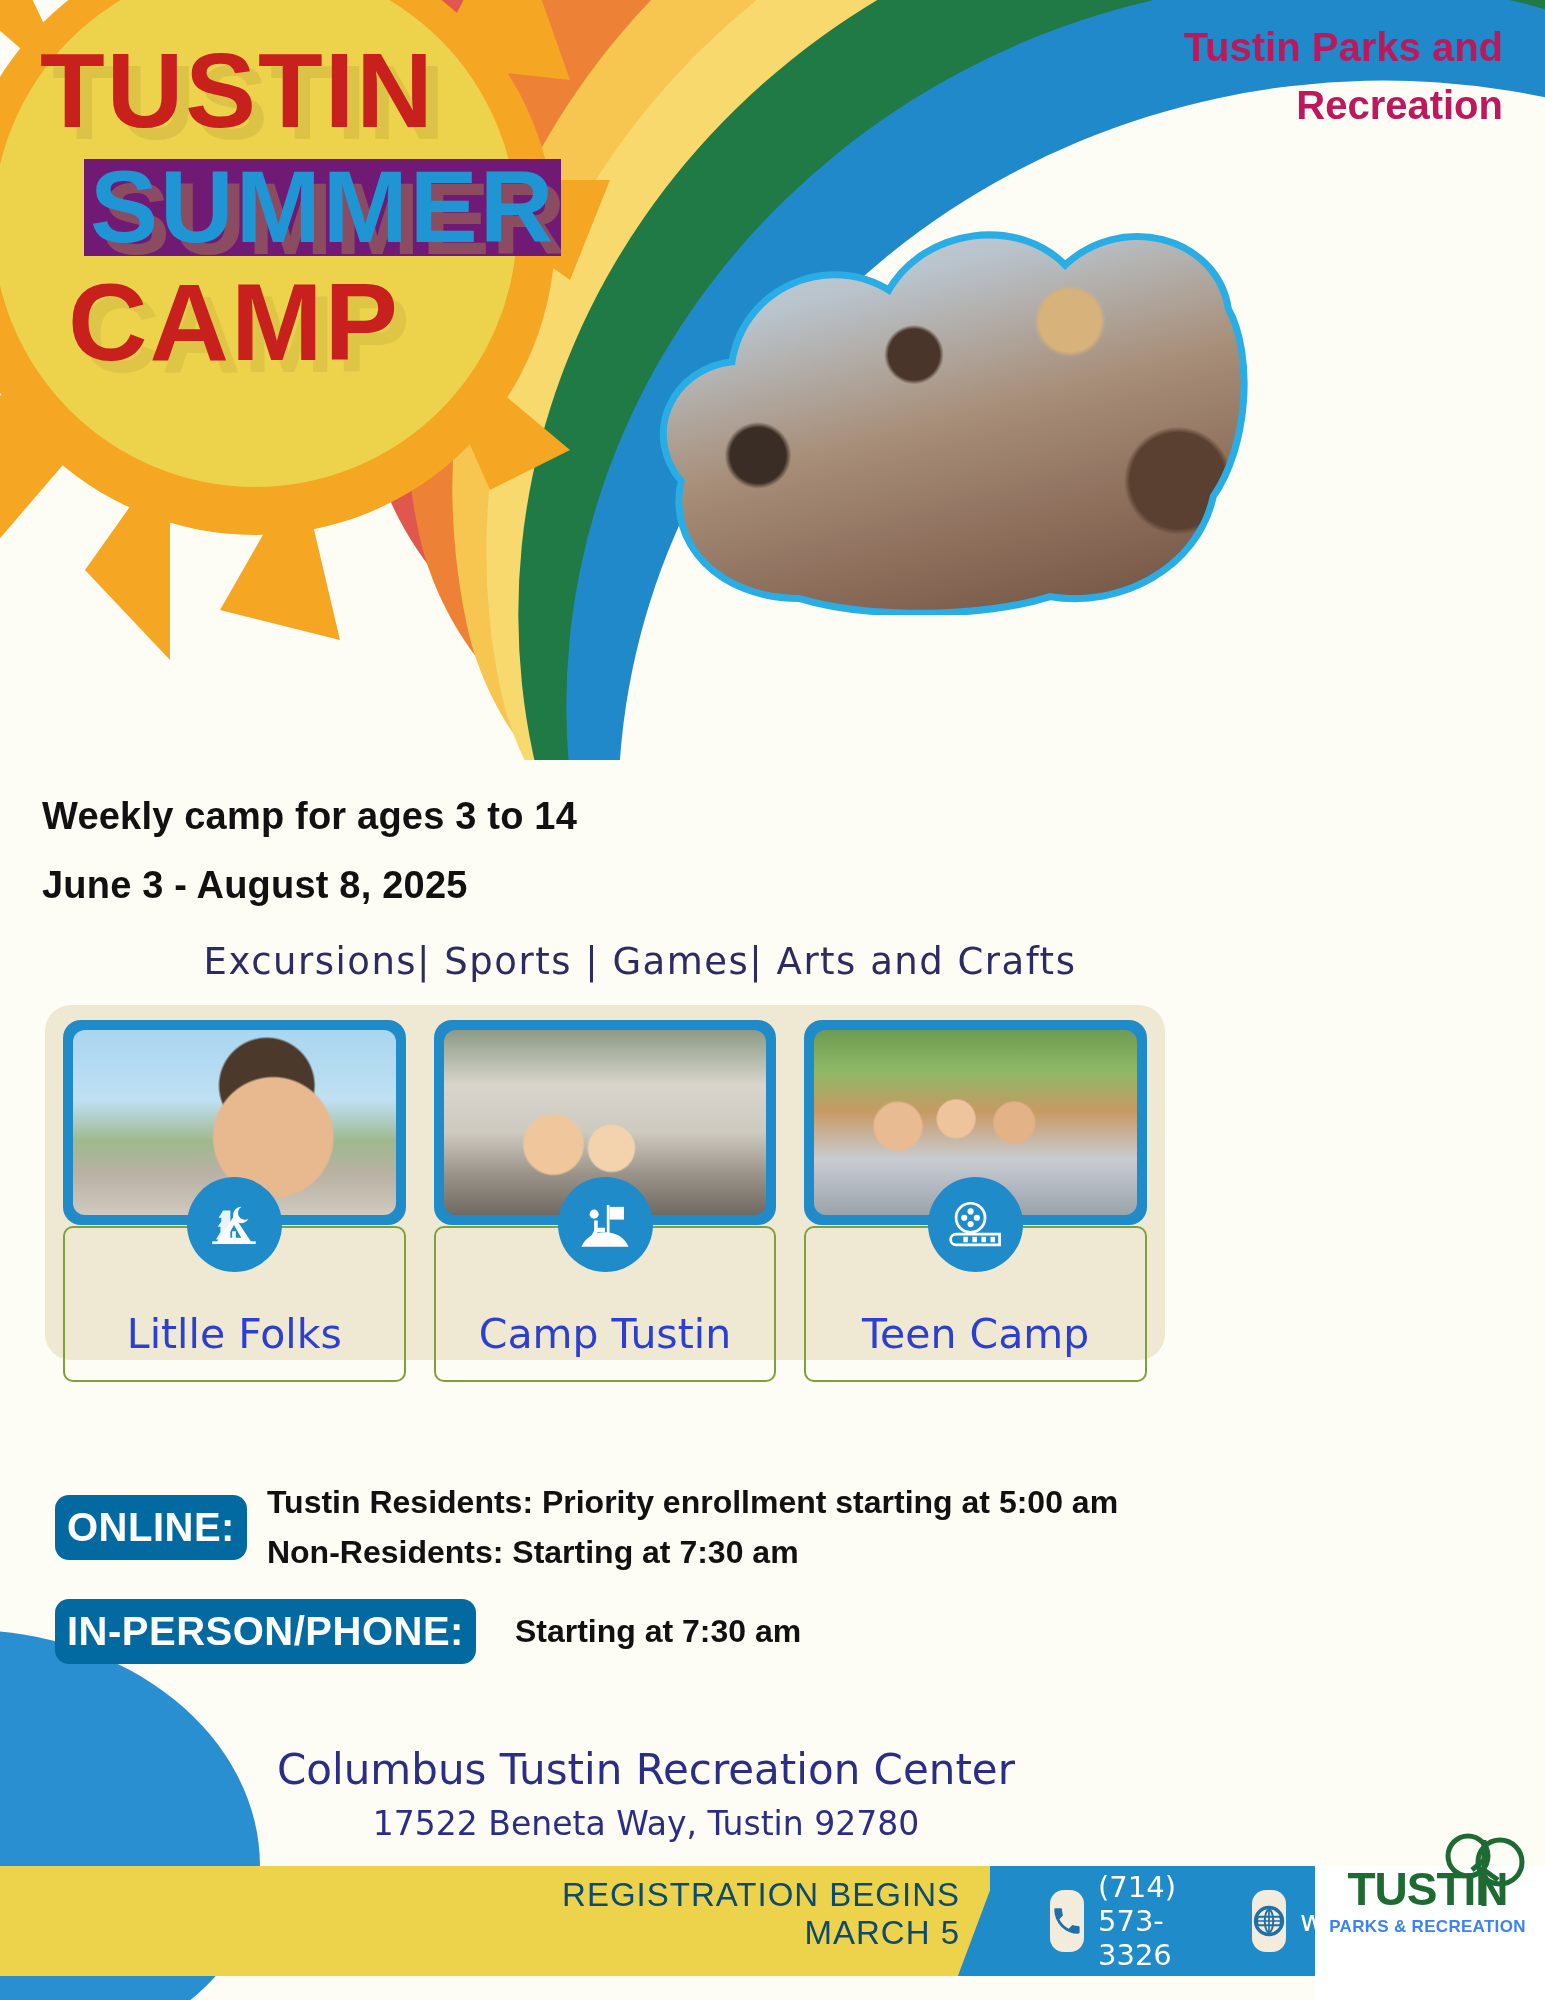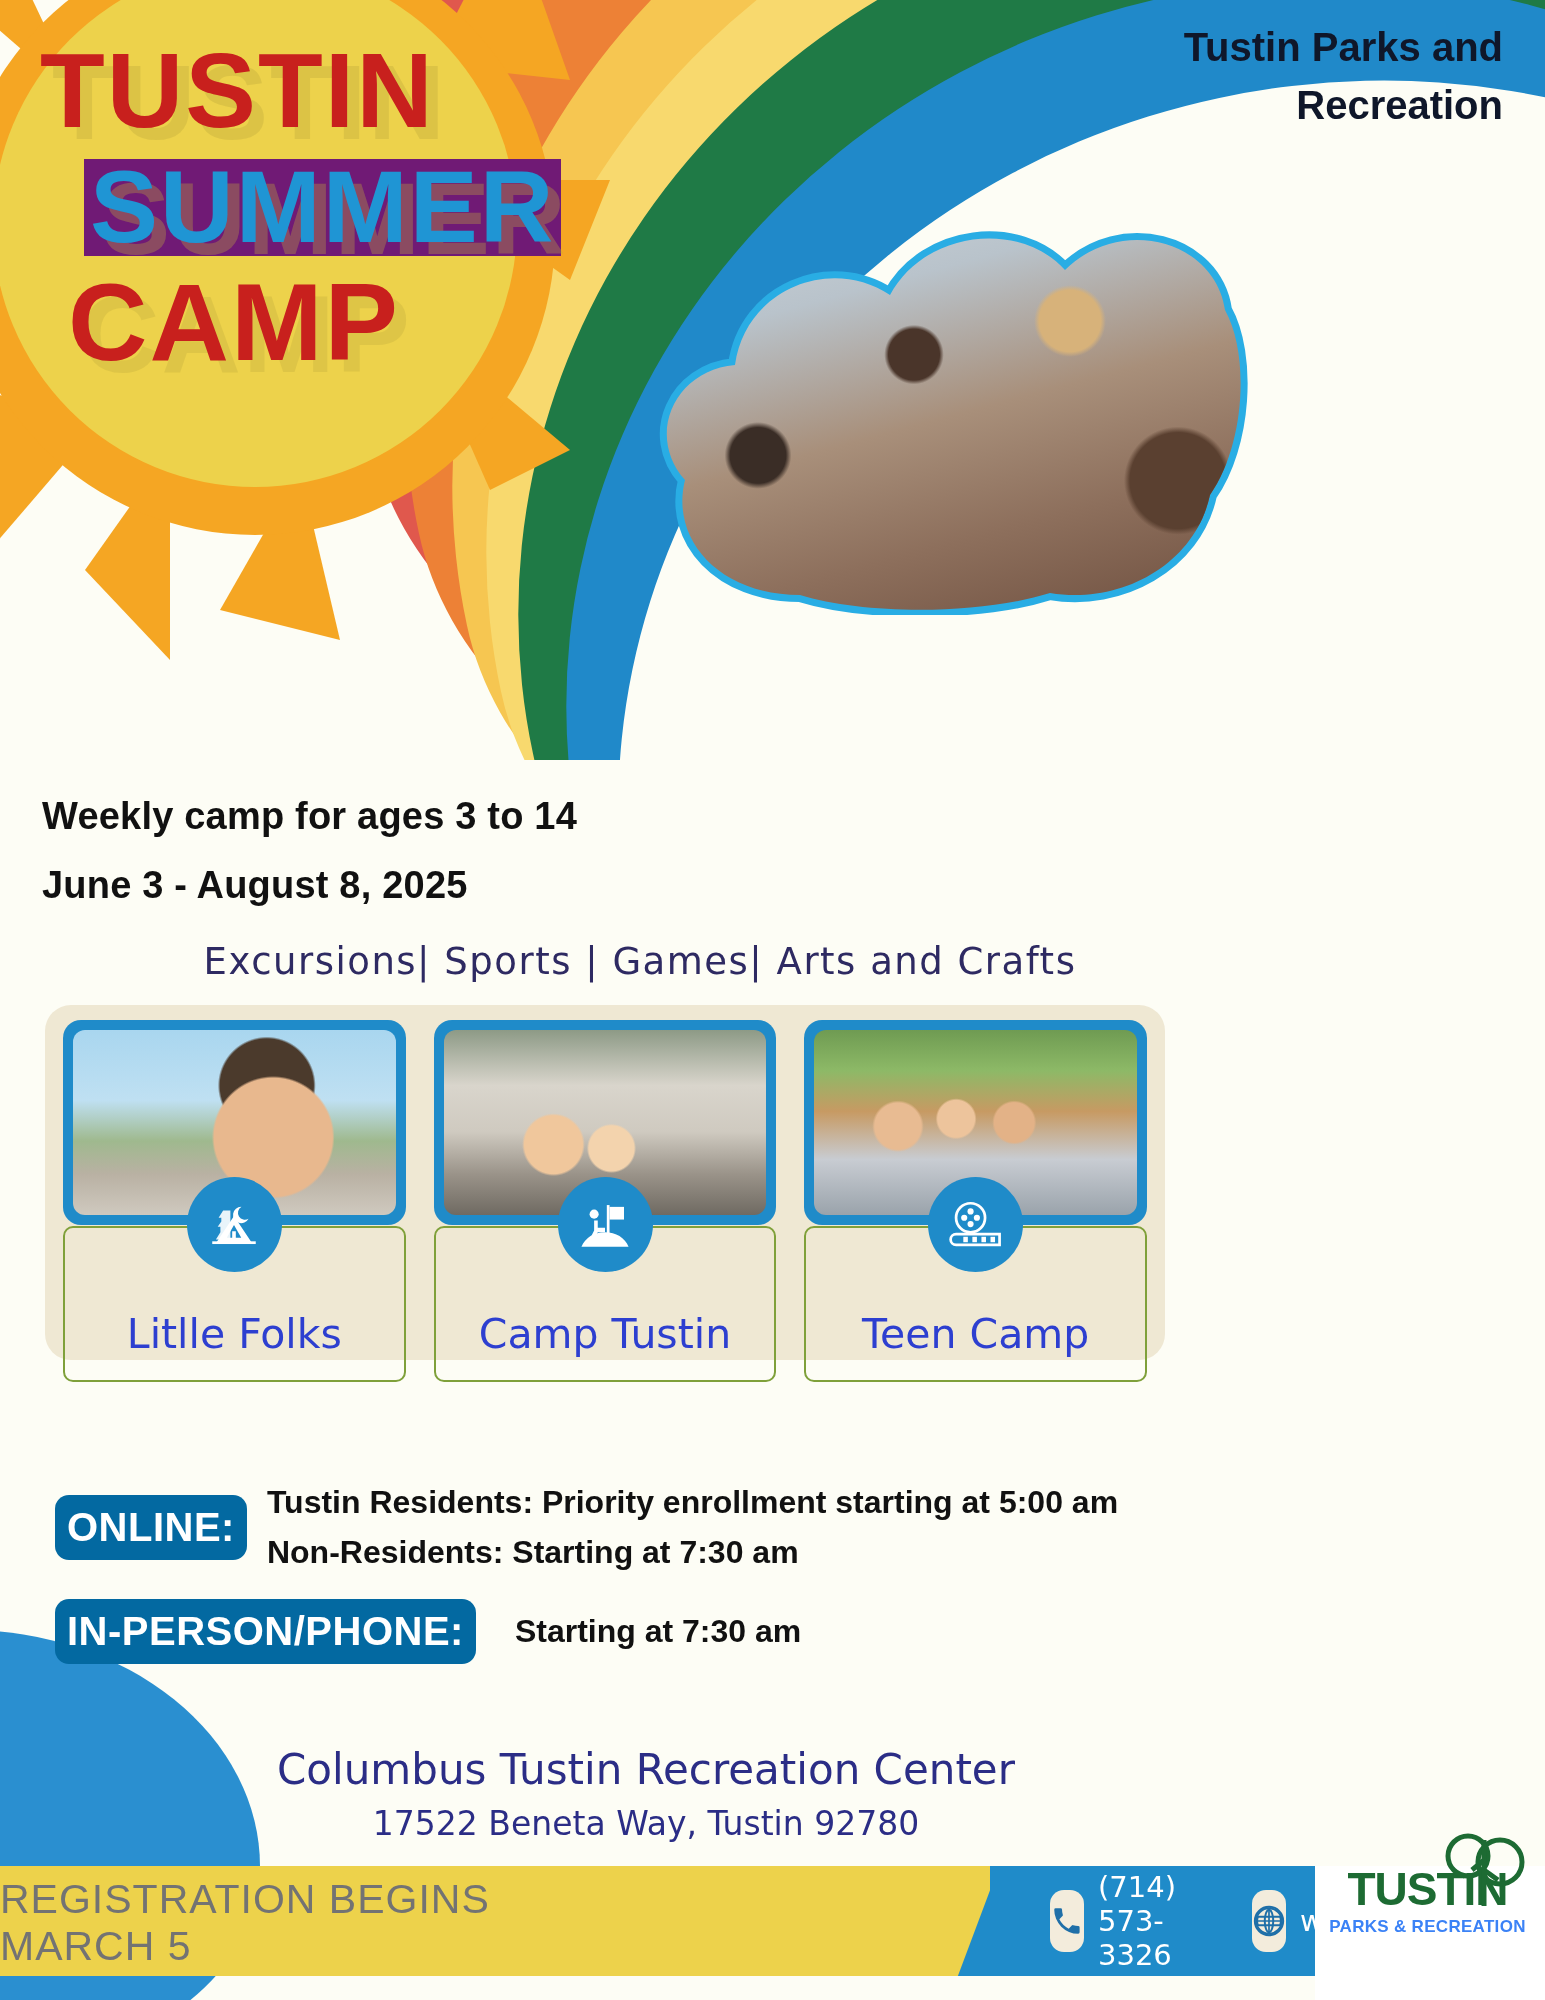--- a/index.html
+++ b/index.html
@@ -24,21 +24,21 @@
   
   .title-block{position:absolute;left:40px;top:40px;width:700px;z-index:6;}
   .t-line{font-family:"Liberation Sans",sans-serif;font-weight:bold;letter-spacing:2px;line-height:.95;}
   .t1{font-size:106px;color:#c8201d;text-shadow:12px 12px 0 rgba(190,170,60,.35);}
   .t2{font-size:102px;color:#1f95d4;margin-top:18px;margin-left:44px;text-shadow:12px 12px 0 rgba(190,170,60,.35);
       background:#701a75;display:inline-block;padding:0 6px;}
   .t3{font-size:110px;color:#c8201d;margin-top:14px;margin-left:28px;text-shadow:12px 12px 0 rgba(190,170,60,.3);}
 
   
   .org{position:absolute;right:42px;top:18px;width:430px;text-align:right;font-size:40px;font-weight:bold;
-       color:#0f172a;line-height:1.45;z-index:8;}
+       color:#be185d;line-height:1.45;z-index:8;}
 
   
   .cloud{position:absolute;left:650px;top:195px;width:600px;height:420px;z-index:7;}
   .cloud svg{position:absolute;left:0;top:0;}
   .photo{background-size:cover;background-position:center;}
 
   
   .ph-teens{
     background:
       radial-gradient(circle at 18% 62%, #3a2d26 0 5%, transparent 6%),
@@ -106,22 +106,22 @@
   .blob{position:absolute;left:-160px;top:1630px;width:420px;height:430px;background:#2a8fd0;
         border-radius:0 70% 60% 0 / 0 55% 45% 0;z-index:2;}
 
   
   .footer{position:absolute;left:0;top:1866px;width:1545px;height:110px;z-index:8;}
   .f-yellow{position:absolute;left:0;top:0;width:1030px;height:110px;background:#edd24b;
       clip-path:polygon(0 0,100% 0,96% 100%,0 100%);}
   .f-blue{position:absolute;left:0;top:0;width:1030px;height:110px;background:#1f8bc9;
       clip-path:polygon(97% 0,100% 0,100% 100%,93% 100%);}
   .f-blue2{position:absolute;left:990px;top:0;width:325px;height:110px;background:#1f8bc9;}
-  .f-reg{position:absolute;left:0;top:10px;width:960px;text-align:left;color:#737373;
-     font-size:41px;line-height:1.15;font-weight:normal;letter-spacing:1px;}
+  .f-reg{position:absolute;left:0;top:10px;width:960px;text-align:right;color:#0c4a6e;
+     font-size:33px;line-height:1.15;font-weight:normal;letter-spacing:1px;}
   .f-contact{position:absolute;left:1050px;top:0;height:110px;display:flex;align-items:center;gap:14px;color:#fff;}
   .f-icon{width:52px;height:62px;background:#f3ecdc;border-radius:14px;display:flex;align-items:center;
      justify-content:center;}
   .f-icon svg{width:34px;height:34px;fill:#1f6fa8;}
   .f-txt{font-size:29px;font-family:"DejaVu Sans",sans-serif;}
   .logo{position:absolute;left:1320px;top:1866px;width:215px;text-align:center;z-index:9;}
   .logo .word{font-size:46px;font-weight:bold;color:#1d6b33;letter-spacing:-1px;line-height:1;}
   .logo .sub{font-size:17px;font-weight:bold;color:#3b82f6;letter-spacing:.3px;margin-top:5px;}
   .logo .tree{position:absolute;left:118px;top:-36px;}
   .white-gap{position:absolute;left:1315px;top:1866px;width:230px;height:134px;background:#fff;z-index:8;}

